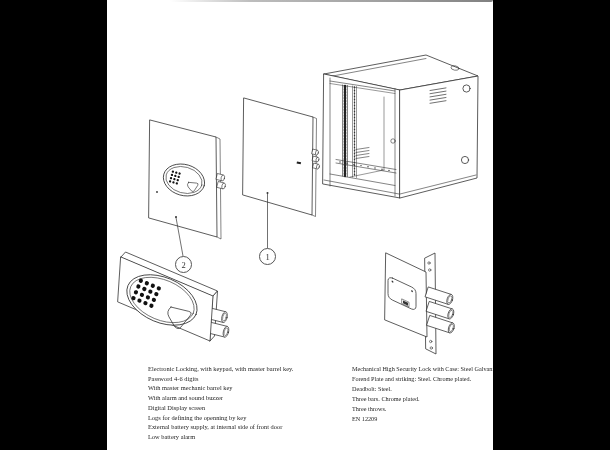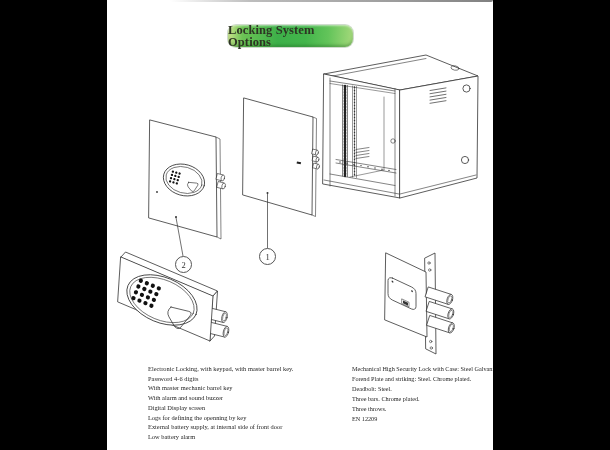--- a/index.html
+++ b/index.html
@@ -24,23 +24,20 @@
   .notes-right{left:245px;top:364px;font-size:6.2px;line-height:10px;}
 </style>
 </head>
 <body>
 
 <div class="stage">
   <div class="page">
 
     <div class="top-sliver"></div>
 
-    <div class="badge">
-      <span>Locking System Options</span>
-    </div>
 
     <svg class="art" width="386" height="450" viewBox="107 0 386 450">
       <g stroke="#333" fill="none" stroke-width="0.8" stroke-linejoin="round" stroke-linecap="round">
 
         <g>
 
           <path d="M324,74 L426,55 L478,76 L400,90 Z" fill="#fff"></path>
           <path d="M327.5,77 L426,58.5" stroke-width="0.6"></path>
           <path d="M326.5,78 L399,92.5" stroke-width="0.6"></path>
           <ellipse cx="455" cy="68" rx="4" ry="2.2" transform="rotate(11 455 68)" stroke-width="0.6"></ellipse>

